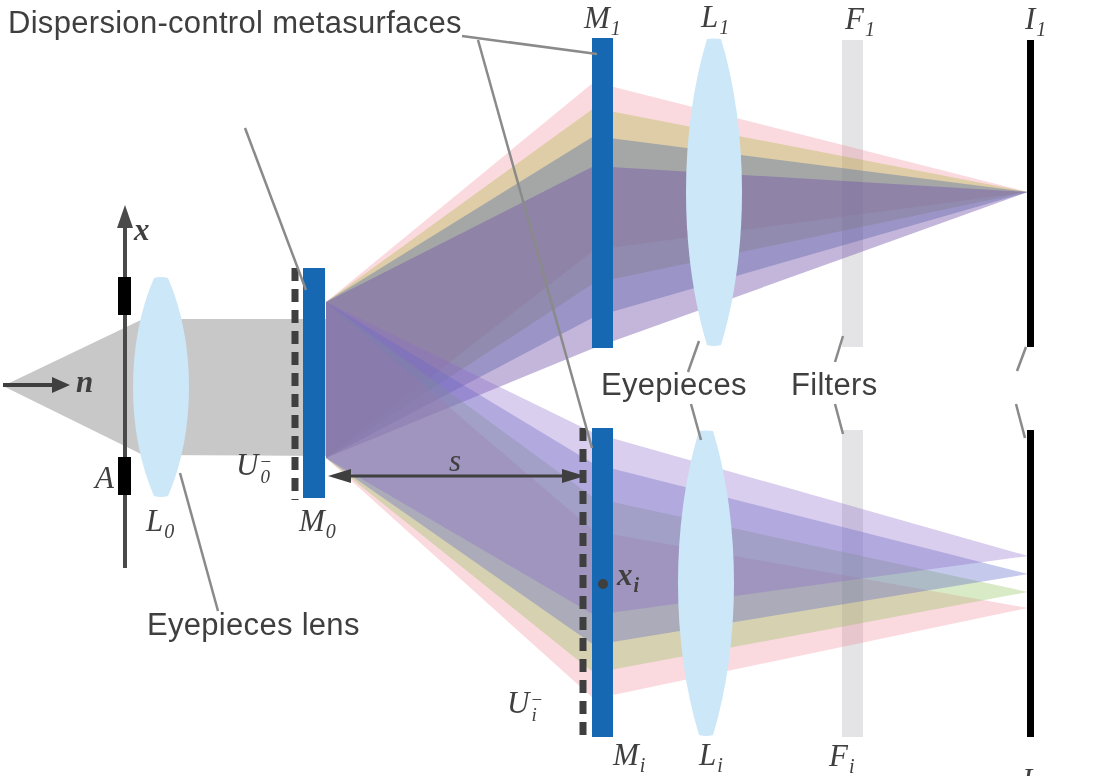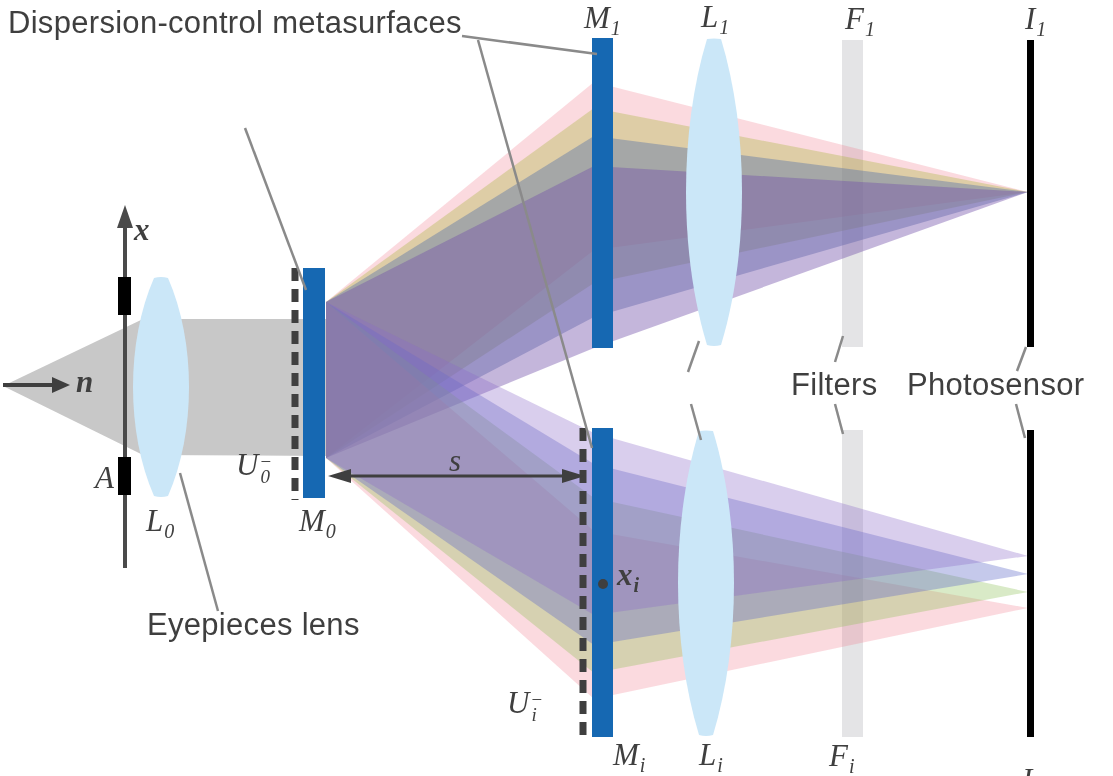--- a/index.html
+++ b/index.html
@@ -85,22 +85,22 @@
       <line x1="691" y1="404" x2="701" y2="440"></line>
       <line x1="843" y1="336" x2="835" y2="362"></line>
       <line x1="835" y1="404" x2="843" y2="434"></line>
       <line x1="1026" y1="347" x2="1017" y2="371"></line>
       <line x1="1016" y1="404" x2="1025" y2="438"></line>
     </g>
   </svg>
 
   <span class="slabel" style="left:8px;top:5px">Dispersion-control metasurfaces</span>
   <span class="slabel" style="left:147px;top:607px">Eyepieces lens</span>
+  <span class="slabel" style="left:601px;top:367px">Eyepieces</span>
   <span class="slabel" style="left:791px;top:367px">Filters</span>
-  <span class="slabel" style="left:907px;top:367px">Photosensor</span>
 
   <span class="math" style="left:584px;top:2px"><span>M</span><span class="sub">1</span></span>
   <span class="math" style="left:701px;top:1px"><span>L</span><span class="sub">1</span></span>
   <span class="math" style="left:845px;top:3px"><span>F</span><span class="sub">1</span></span>
   <span class="math" style="left:1025px;top:3px"><span>I</span><span class="sub">1</span></span>
 
   <span class="math" style="left:613px;top:739px"><span>M</span><span class="sub">i</span></span>
   <span class="math" style="left:699px;top:739px"><span>L</span><span class="sub">i</span></span>
   <span class="math" style="left:829px;top:740px"><span>F</span><span class="sub">i</span></span>
   <span class="math" style="left:1022px;top:764px"><span>I</span><span class="sub">i</span></span>

